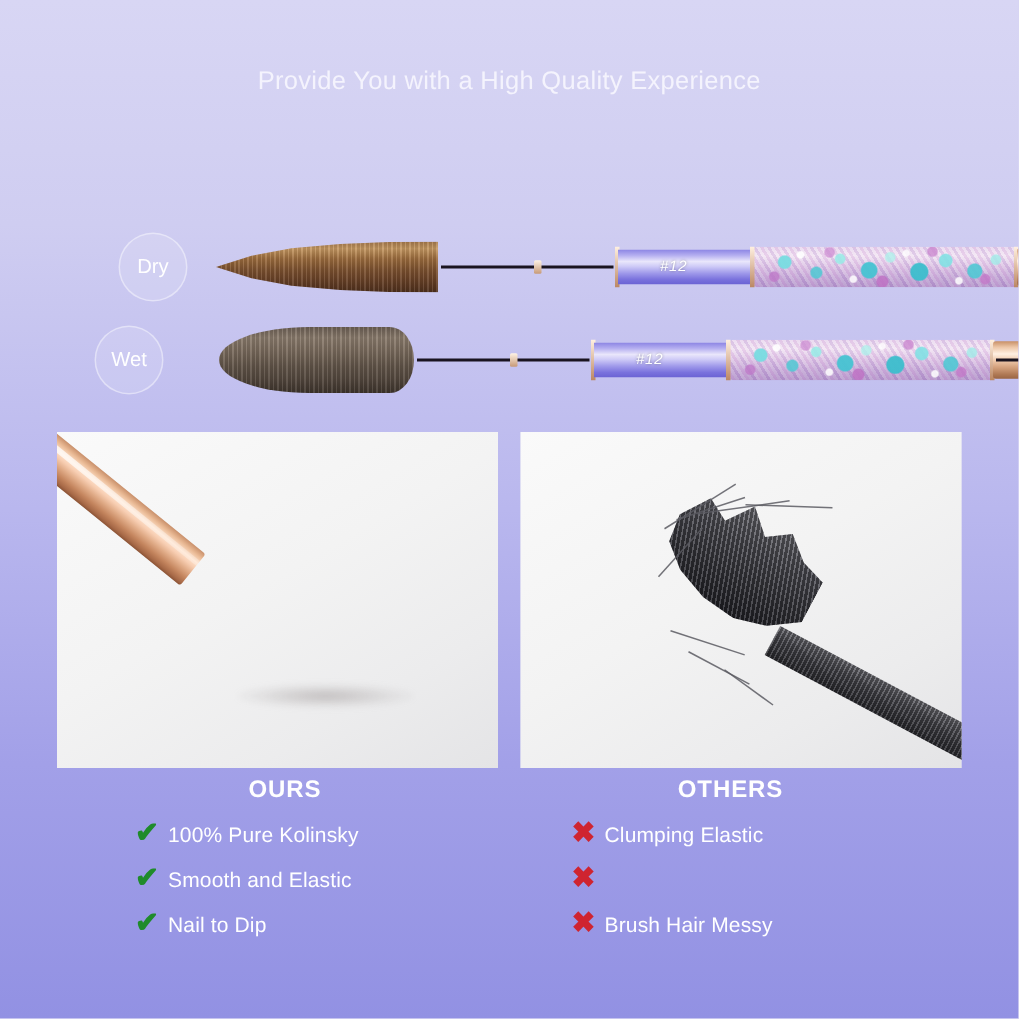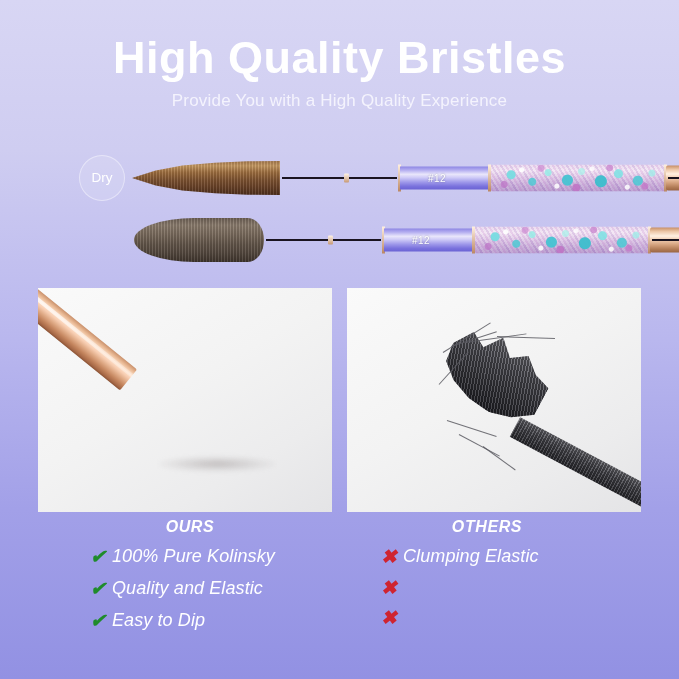--- a/index.html
+++ b/index.html
@@ -80,24 +80,25 @@
   }
   .badge span {
     font-size: 13.5px;
     color: #ffffff;
     line-height: 1;
   }
 
   
   .brush {
     position: absolute;
-    left: 116px;
+    left: 128px;
     top: 0;
     width: 520px;
     height: 62px;
+    font-style: italic;
   }
 
   
   .bristles {
     position: absolute;
     top: 50%;
     transform: translateY(-50%);
   }
   .bristles-dry {
     left: 0;
@@ -366,21 +367,20 @@
     position: absolute;
     left: 0;
     top: 518px;
     width: 679px;
     height: 140px;
   }
   .list-col {
     position: absolute;
     top: 0;
     width: 300px;
-    font-style: italic;
   }
   .list-left  { left: 40px; }
   .list-right { left: 337px; }
 
   .list-head {
     text-align: center;
     font-size: 16px;
     font-weight: bold;
     color: #ffffff;
     letter-spacing: 0.6px;
@@ -398,33 +398,32 @@
     width: 22px;
     font-size: 19px;
     font-weight: bold;
     line-height: 1;
     flex: none;
     text-align: left;
   }
   .mark-ok { color: #1f8b2b; }
   .mark-no { color: #cf2430; }
   .list-text {
-    font-size: 18px;
+    font-size: 14px;
     color: #ffffff;
     white-space: nowrap;
     letter-spacing: 0.1px;
   }
 </style>
 </head>
 <body>
 
 <div id="poster">
 
   <div class="header">
-    <div class="title">High Quality Bristles</div>
     <div class="subtitle">Provide You with a High Quality Experience</div>
   </div>
 
   <div class="brush-area">
 
     <div class="brush-row dry">
       <div class="badge">
         <span>Dry</span>
       </div>
       <div class="brush">
@@ -437,20 +436,23 @@
         <div class="handle-mark">#12</div>
         <div class="glitter"></div>
         <div class="ring" style="left:356px"></div>
         <div class="ring" style="left:532px"></div>
         <div class="endcap"></div>
         <div class="endcap-seam"></div>
       </div>
     </div>
 
     <div class="brush-row wet">
+      <div class="badge">
+        <span>Wet</span>
+      </div>
       <div class="brush">
         <div class="bristles bristles-wet"></div>
         <div class="ferrule ferrule-wet"></div>
         <div class="seam seam-a"></div>
         <div class="collar" style="left:212px"></div>
         <div class="ring" style="left:266px"></div>
         <div class="handle handle-seg"></div>
         <div class="handle-mark">#12</div>
         <div class="glitter"></div>
         <div class="ring" style="left:356px"></div>
@@ -491,37 +493,38 @@
 
     <div class="list-col list-left">
       <div class="list-head">OURS</div>
 
       <div class="list-item">
         <span class="mark mark-ok">✔</span>
         <span class="list-text">100% Pure Kolinsky</span>
       </div>
       <div class="list-item">
         <span class="mark mark-ok">✔</span>
-        <span class="list-text">Quality and Elastic</span>
+        <span class="list-text">Smooth and Elastic</span>
       </div>
       <div class="list-item">
         <span class="mark mark-ok">✔</span>
-        <span class="list-text">Easy to Dip</span>
+        <span class="list-text">Nail to Dip</span>
       </div>
     </div>
 
     <div class="list-col list-right">
       <div class="list-head">OTHERS</div>
 
       <div class="list-item">
         <span class="mark mark-no">✖</span>
         <span class="list-text">Clumping Elastic</span>
       </div>
       <div class="list-item">
         <span class="mark mark-no">✖</span>
       </div>
       <div class="list-item">
         <span class="mark mark-no">✖</span>
+        <span class="list-text">Brush Hair Messy</span>
       </div>
     </div>
   </div>
 
 </div>
 
 </body></html>

